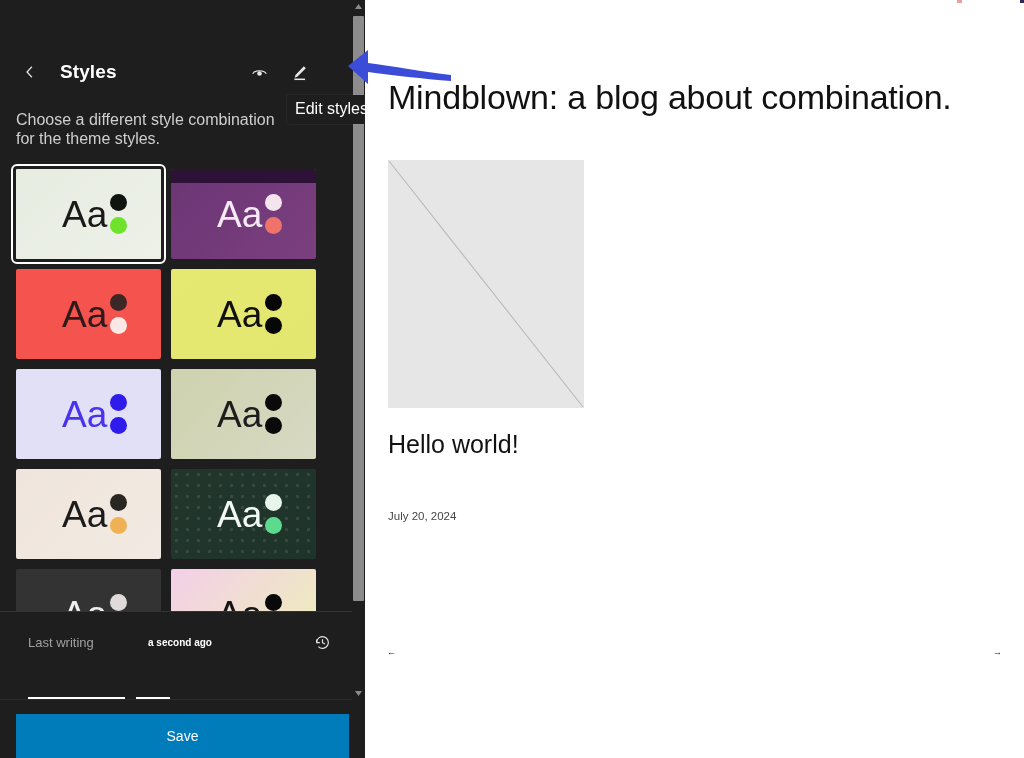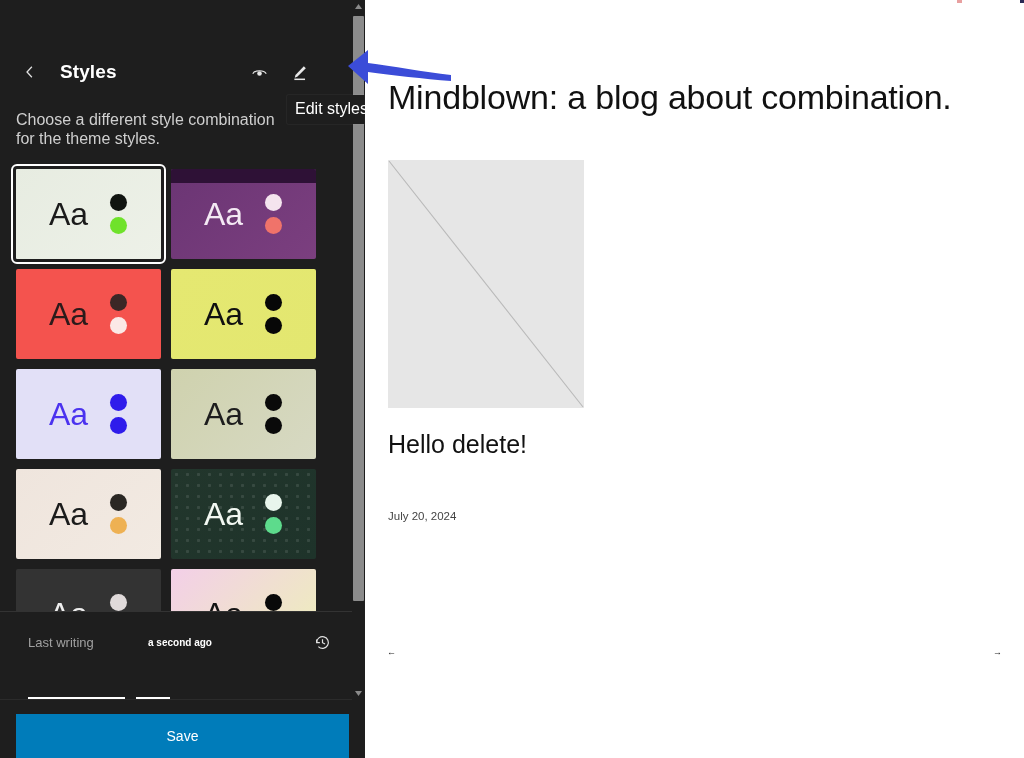--- a/index.html
+++ b/index.html
@@ -136,23 +136,23 @@
     align-items: center;
     overflow: hidden;
   }
   .variation.selected {
     outline: 2px solid #ffffff;
     outline-offset: 3px;
     border-radius: 1px;
   }
 
   .v-aa {
-    font-size: 32px;
+    font-size: 37px;
     line-height: 1;
-    margin-left: 33px;
+    margin-left: 46px;
     user-select: none;
   }
   .v-dots {
     position: absolute;
     right: 34px;
     top: 50%;
     transform: translateY(-50%);
     display: flex;
     flex-direction: column;
     gap: 6px;
@@ -390,21 +390,21 @@
 
     <h1 class="site-title">Mindblown: a blog about combination.</h1>
 
     <div class="post-image">
       <svg width="196" height="248" viewBox="0 0 196 248">
         <rect x="0" y="0" width="196" height="248" fill="#e6e6e6"></rect>
         <line x1="1" y1="1" x2="195" y2="247" stroke="#b9b9b9" stroke-width="1.1"></line>
       </svg>
     </div>
 
-    <h2 class="post-title">Hello delete!</h2>
+    <h2 class="post-title">Hello world!</h2>
 
 
     <div class="post-date">July 20, 2024</div>
 
     <div class="pager">
       <span class="pager-prev">←</span>
       <span class="pager-next">→</span>
     </div>
 
     <div class="top-artifact" style="left:592px;background:#e8a0a0;"></div>

